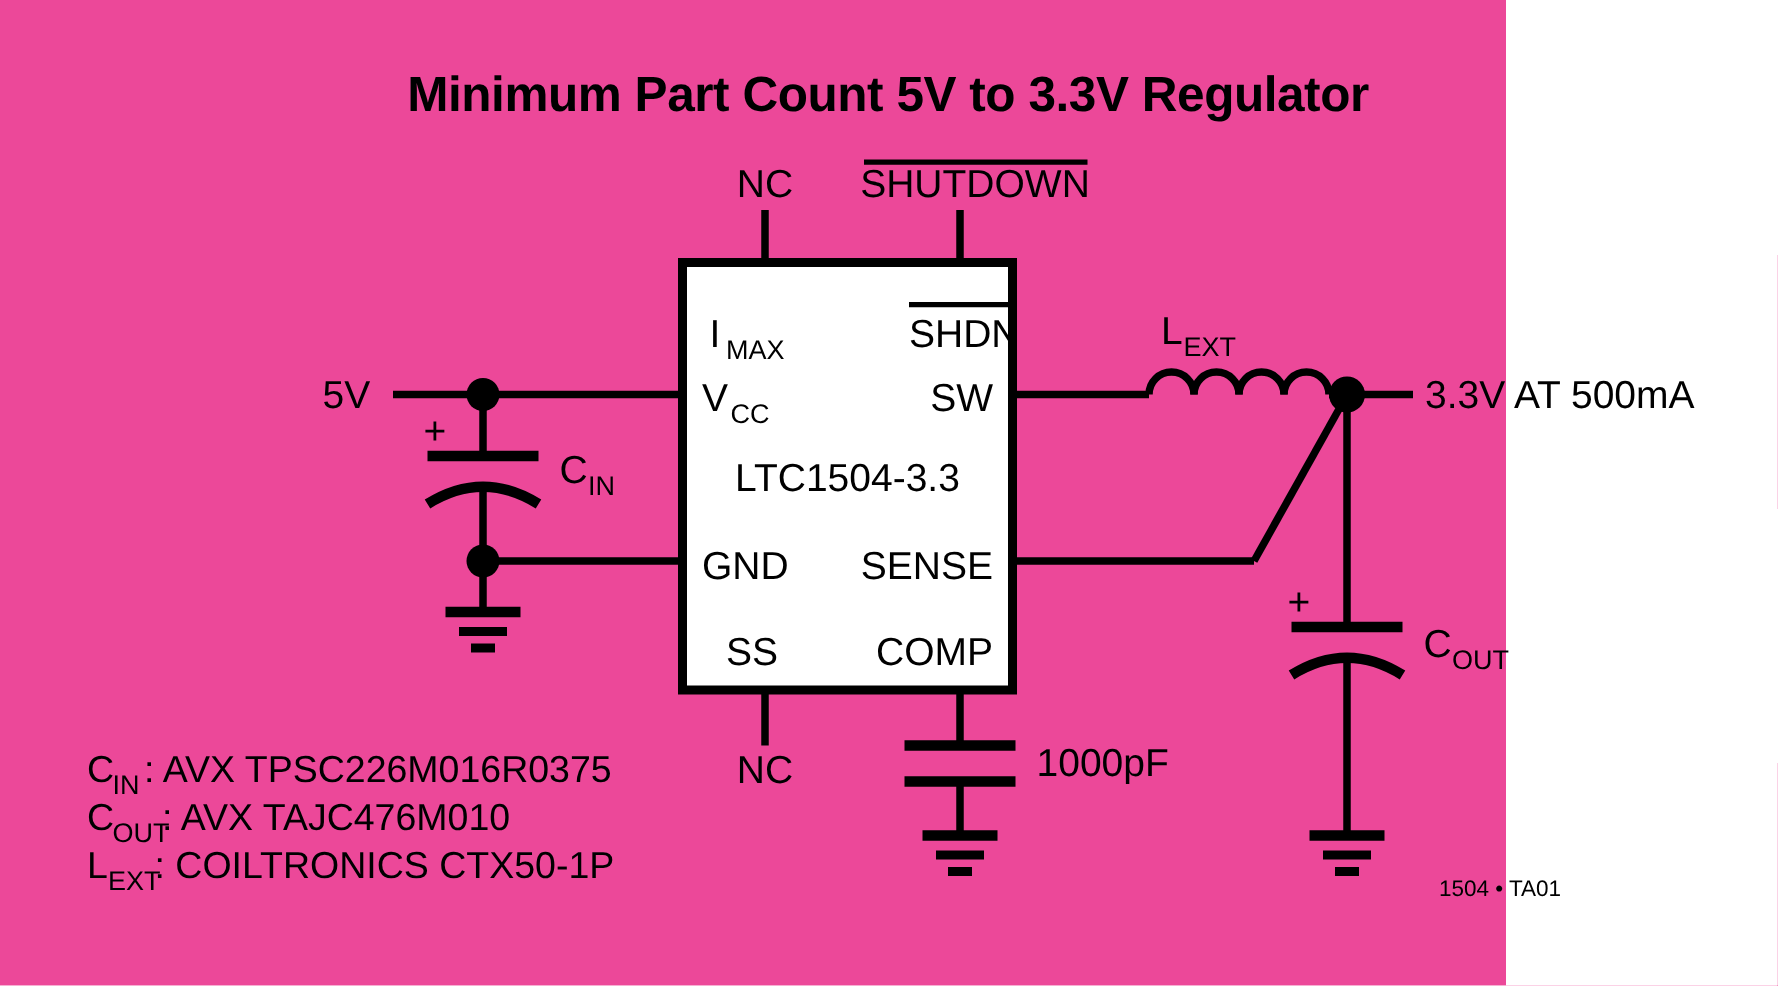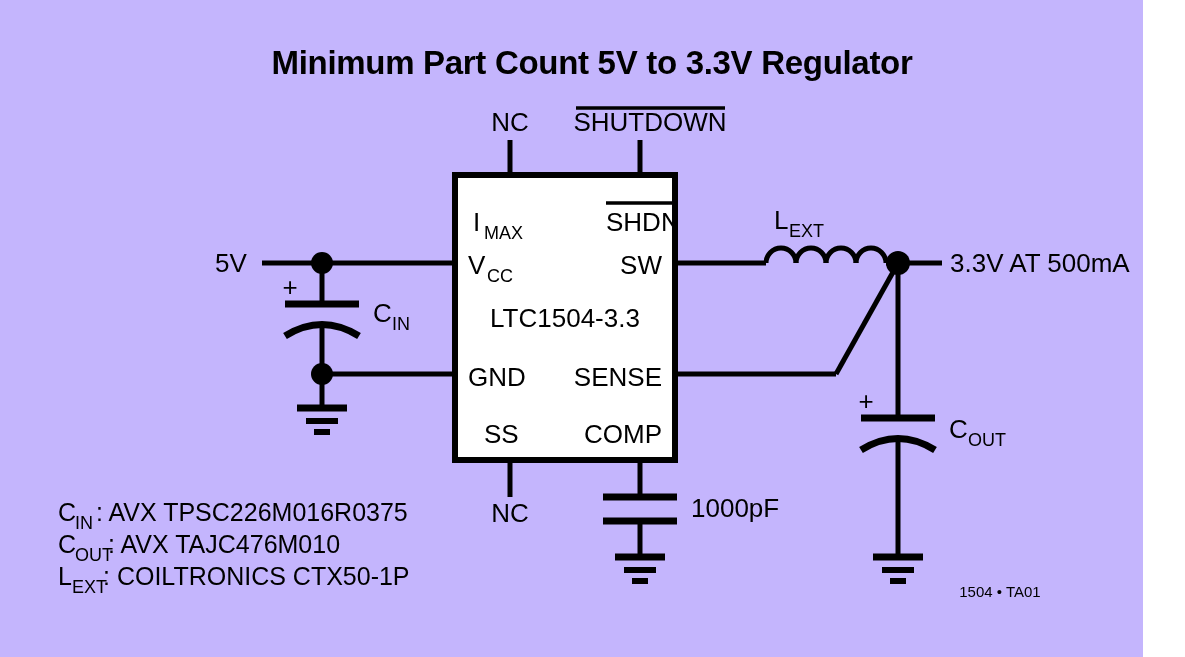--- a/index.html
+++ b/index.html
@@ -9,23 +9,23 @@
   }
   body {
     width: 1185px;
     height: 657px;
     font-family: "Liberation Sans", sans-serif;
     color: #000000;
     overflow: hidden;
   }
   #schematic-root {
     position: relative;
-    width: 1143px;
+    width: 1004px;
     height: 657px;
-    background: #c4b5fd;
+    background: #ec4899;
   }
   svg#circuit {
     display: block;
     width: 1185px;
     height: 657px;
   }
   .wire {
     stroke: #000000;
     stroke-width: 5;
     fill: none;

